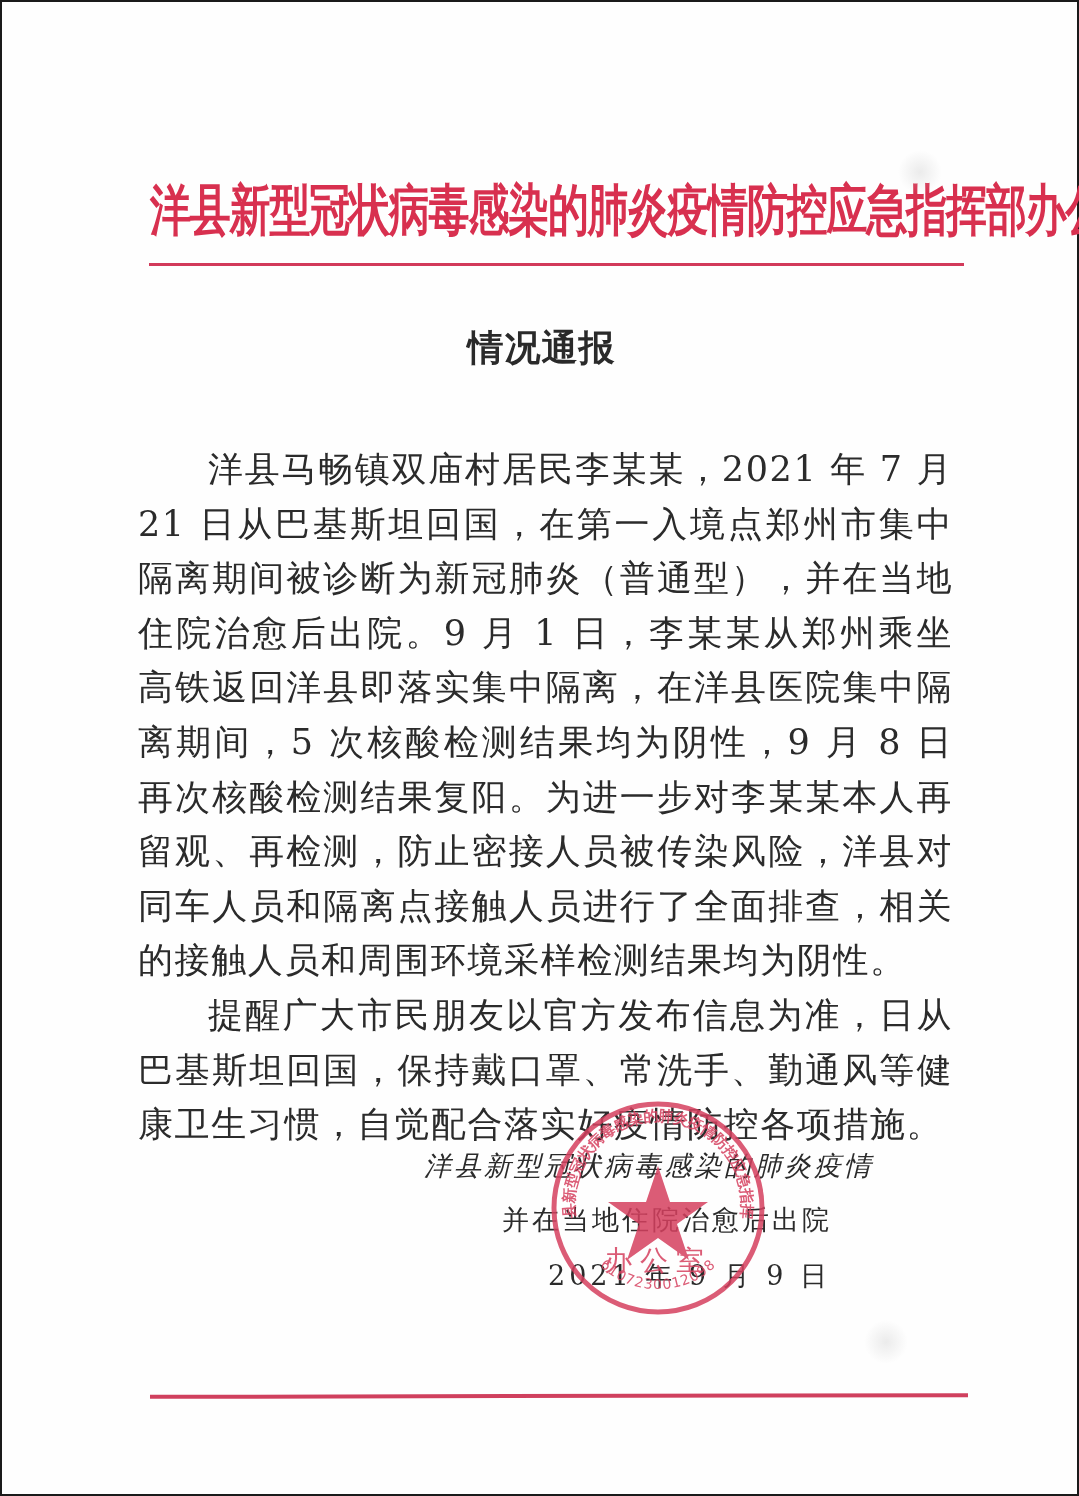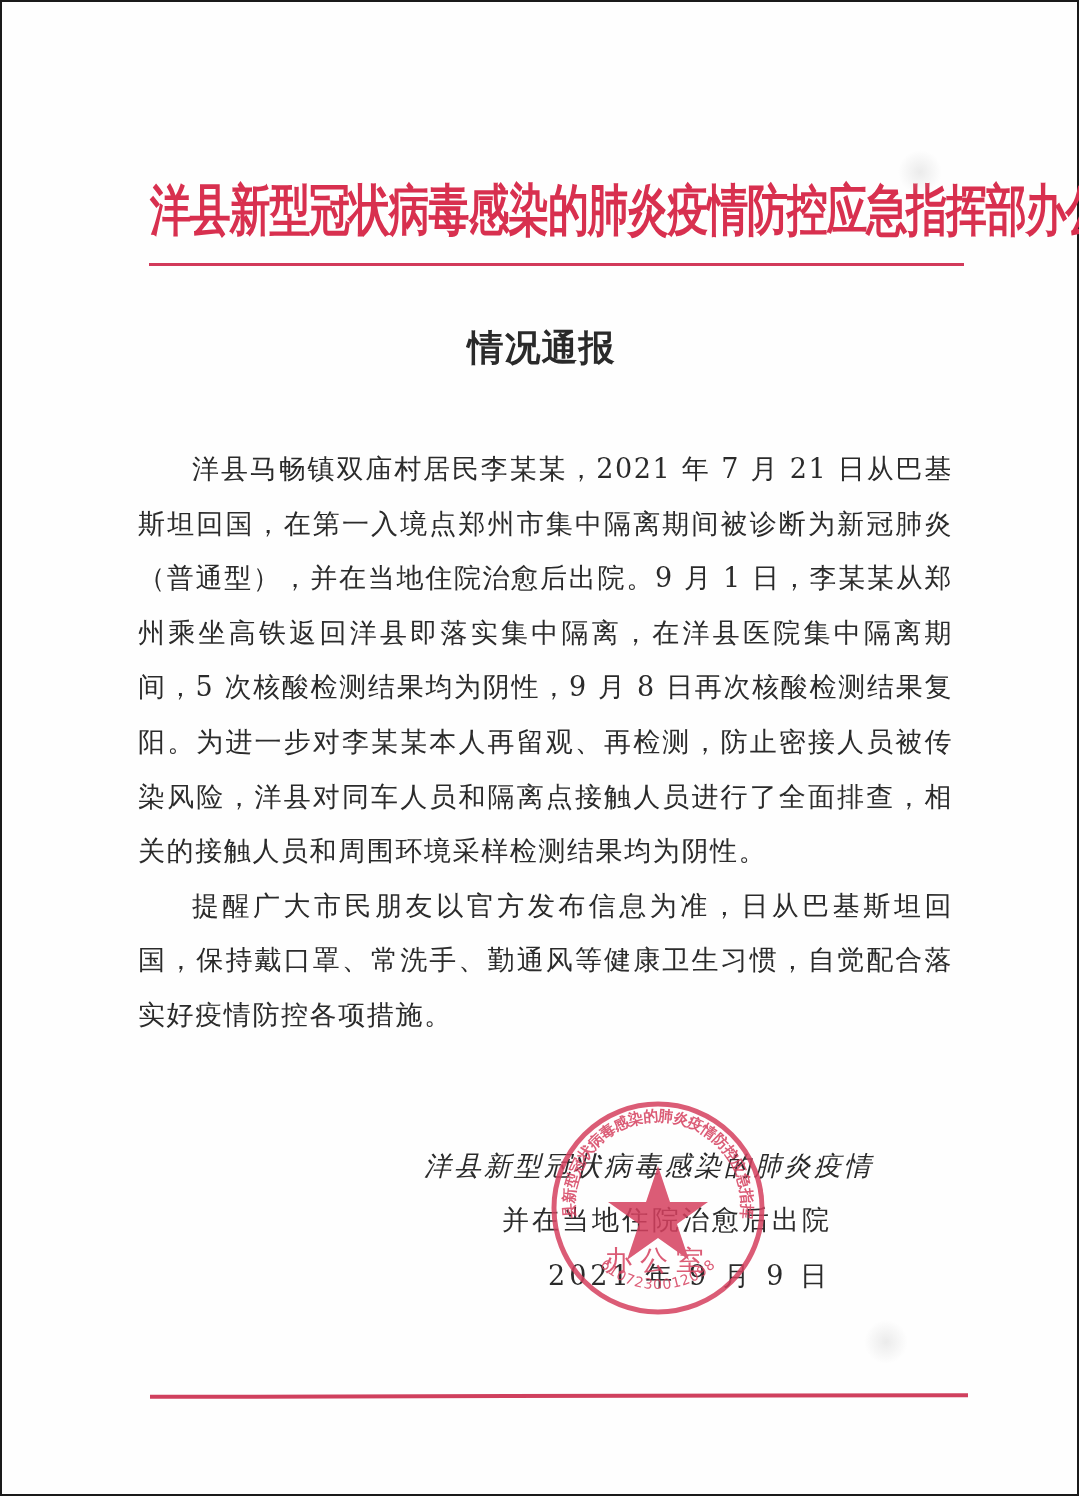--- a/index.html
+++ b/index.html
@@ -45,21 +45,21 @@
     font-weight: bold;
     font-size: 36px;
     color: #2a2a2a;
     letter-spacing: 1px;
   }
   .body-text {
     position: absolute;
     left: 136px; top: 440px;
     width: 815px;
     font-family: "DejaVu Serif", "Liberation Serif", serif;
-    font-size: 27px;
+    font-size: 35px;
     line-height: 54.6px;
     color: #2b2b2b;
     letter-spacing: 1.6px;
     text-align: justify;
     text-align-last: left;
   }
   .body-text p {
     margin: 0;
     text-indent: 2em;
   }

